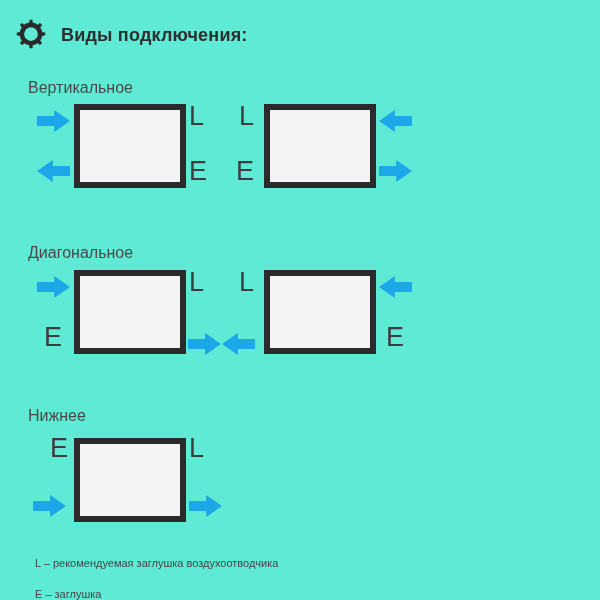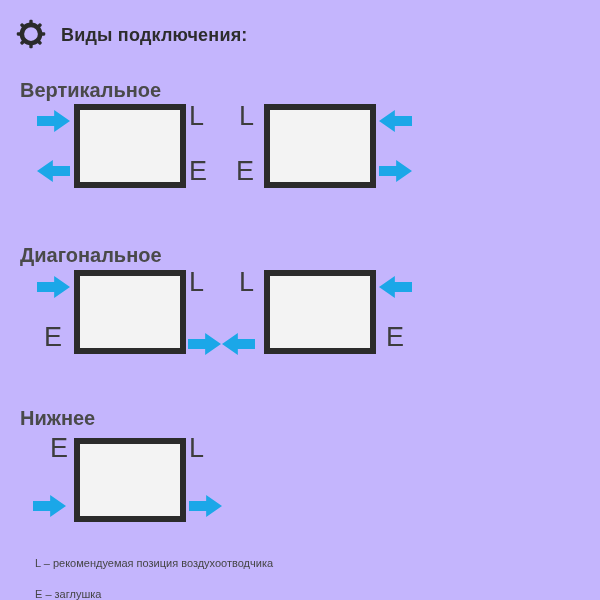--- a/index.html
+++ b/index.html
@@ -7,36 +7,36 @@
     --outline:#2b2b2b;
     --fill:#f3f3f3;
     --text-dark:#2d2d2d;
     --text-gray:#4a4a4a;
   }
   *{margin:0;padding:0;box-sizing:border-box;}
   html,body{background:#ffffff;}
   .page{
     position:relative;
     width:600px;height:600px;
-    background:#c4b5fd;
+    background:#5eead4;
     font-family:"Liberation Sans","DejaVu Sans",sans-serif;
     overflow:hidden;
   }
   .abs{position:absolute;}
   
   .gear{left:16px;top:19px;width:30px;height:30px;color:var(--outline);}
   .title{
     left:61px;top:25px;
     font-size:18px;font-weight:700;color:var(--text-dark);
     letter-spacing:0.2px;
   }
   
   .sec-label{
-    left:20px;
-    font-size:20px;font-weight:700;color:var(--text-gray);
+    left:28px;
+    font-size:16px;font-weight:400;color:var(--text-gray);
   }
   
   .radiator{
     width:112px;height:84px;
     background:var(--fill);
     border:6px solid var(--outline);
   }
   
   .port{
     font-size:27px;line-height:27px;font-weight:400;
@@ -124,17 +124,17 @@
     <div>
       <div class="abs radiator" style="left:74px;top:438px"></div>
       <div class="abs port ralign" style="left:44px;top:435px">E</div>
       <div class="abs port" style="left:189px;top:435px">L</div>
       <div class="abs arrow dir-right" style="left:33px;top:495px"></div>
       <div class="abs arrow dir-right" style="left:189px;top:495px"></div>
     </div>
   </div>
 
   <div>
-    <div class="abs legend-line" style="top:556px">L – рекомендуемая позиция воздухоотводчика</div>
+    <div class="abs legend-line" style="top:556px">L – рекомендуемая заглушка воздухоотводчика</div>
     <div class="abs legend-line" style="top:587px">E – заглушка</div>
   </div>
 
 </div>
 
 </body></html>

